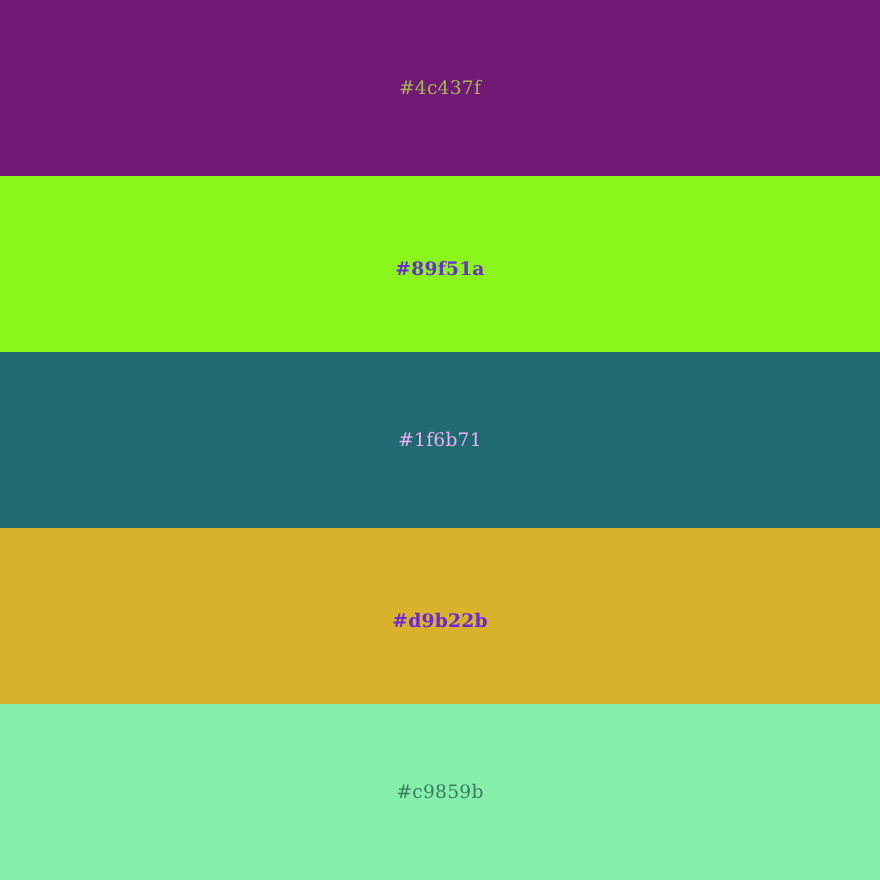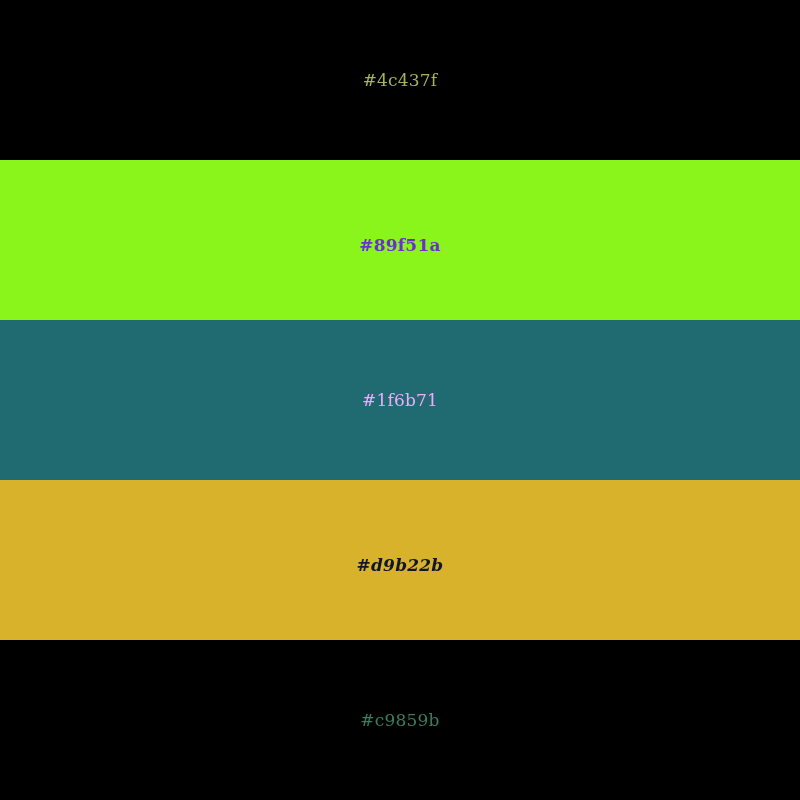--- a/index.html
+++ b/index.html
@@ -45,34 +45,34 @@
   .swatch-label.bold {
     font-weight: bold;
     margin-top: 10px;
   }
 </style>
 </head>
 <body>
 
 <div class="swatch-stack">
 
-  <div class="swatch-band" style="background-color: #000000;">
+  <div class="swatch-band" style="background-color: #701a75;">
     <span class="swatch-label" style="color: rgb(163, 181, 86);">#4c437f</span>
   </div>
 
   <div class="swatch-band" style="background-color: rgb(137, 245, 26);">
     <span class="swatch-label bold" style="color: rgb(106, 47, 208); font-weight: bold;">#89f51a</span>
   </div>
 
 
   <div class="swatch-band" style="background-color: rgb(31, 107, 113);">
     <span class="swatch-label" style="color: #f0abfc;">#1f6b71</span>
   </div>
 
   <div class="swatch-band" style="background-color: rgb(217, 178, 43);">
-    <span class="swatch-label bold" style="color: #0f172a; font-weight: bold; font-style: italic;">#d9b22b</span>
+    <span class="swatch-label bold" style="color: #6d28d9; font-weight: bold;">#d9b22b</span>
   </div>
 
-  <div class="swatch-band" style="background-color: #000000;">
+  <div class="swatch-band" style="background-color: #86efac;">
     <span class="swatch-label" style="color: rgb(61, 125, 95);">#c9859b</span>
   </div>
 
 </div>
 
 </body></html>

